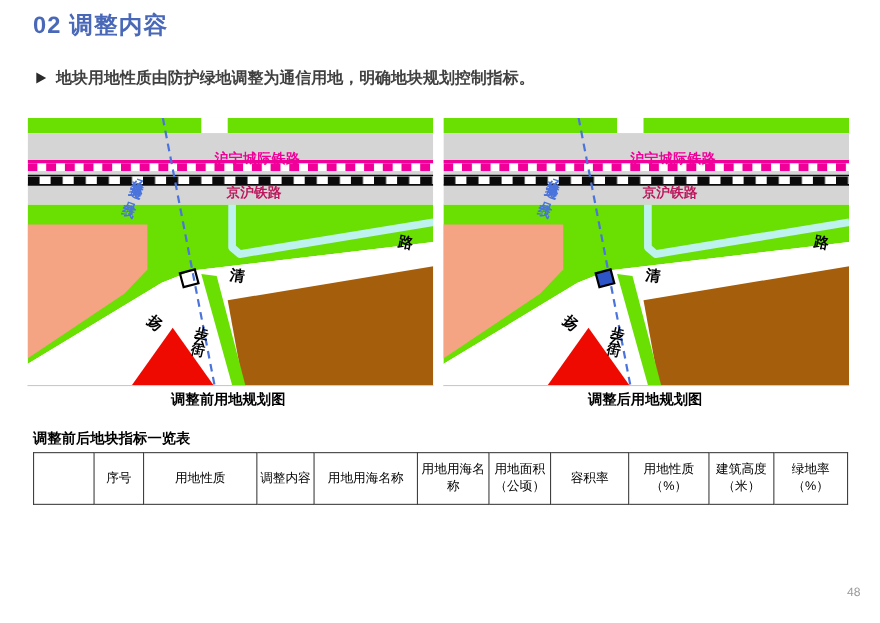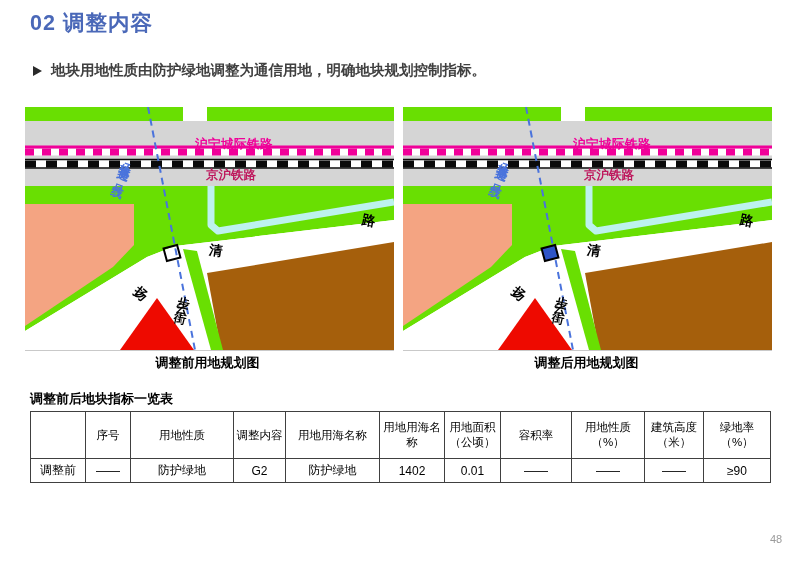--- a/index.html
+++ b/index.html
@@ -204,30 +204,17 @@
           <th>用地用海名称</th>
           <th>用地用海名称</th>
           <th>用地面积（公顷）</th>
           <th>容积率</th>
           <th>用地性质（%）</th>
           <th>建筑高度（米）</th>
           <th>绿地率（%）</th>
         </tr>
       </thead>
     <tbody>
-        <tr>
-          <th>调整前</th>
-          <td>——</td>
-          <td>防护绿地</td>
-          <td>G2</td>
-          <td>防护绿地</td>
-          <td>1402</td>
-          <td>0.01</td>
-          <td>——</td>
-          <td>——</td>
-          <td>——</td>
-          <td>≥90</td>
-        </tr>
       </tbody>
   </table>
 
   <div class="page-number">48</div>
 </div>
 
 </body></html>

